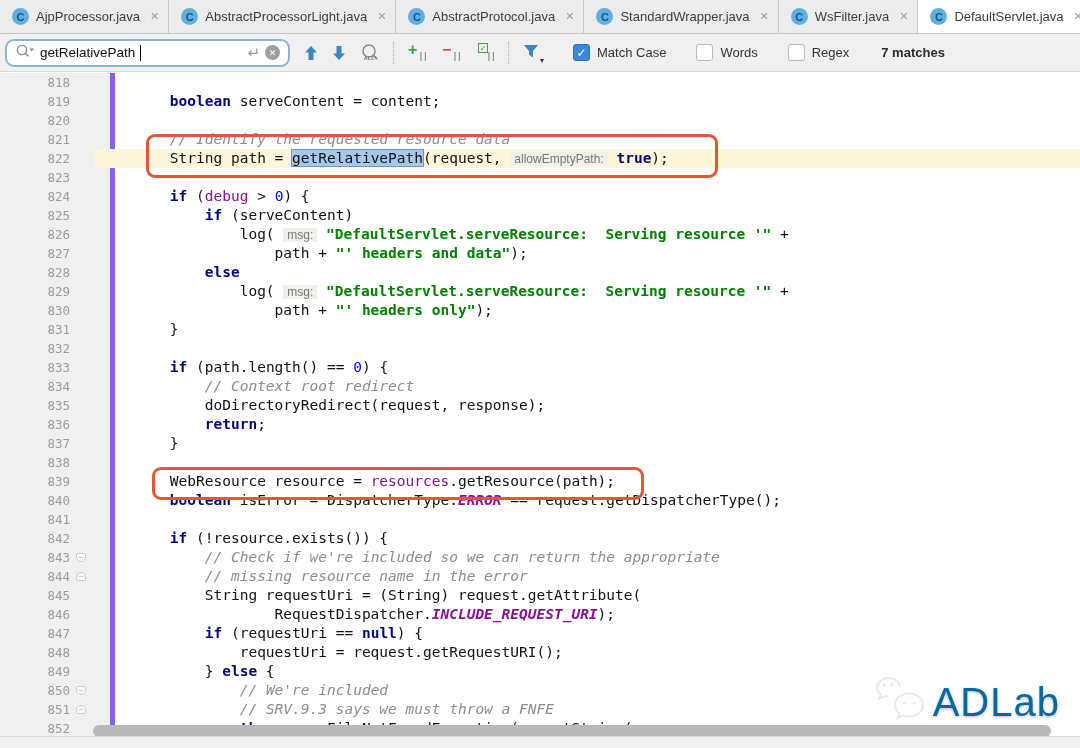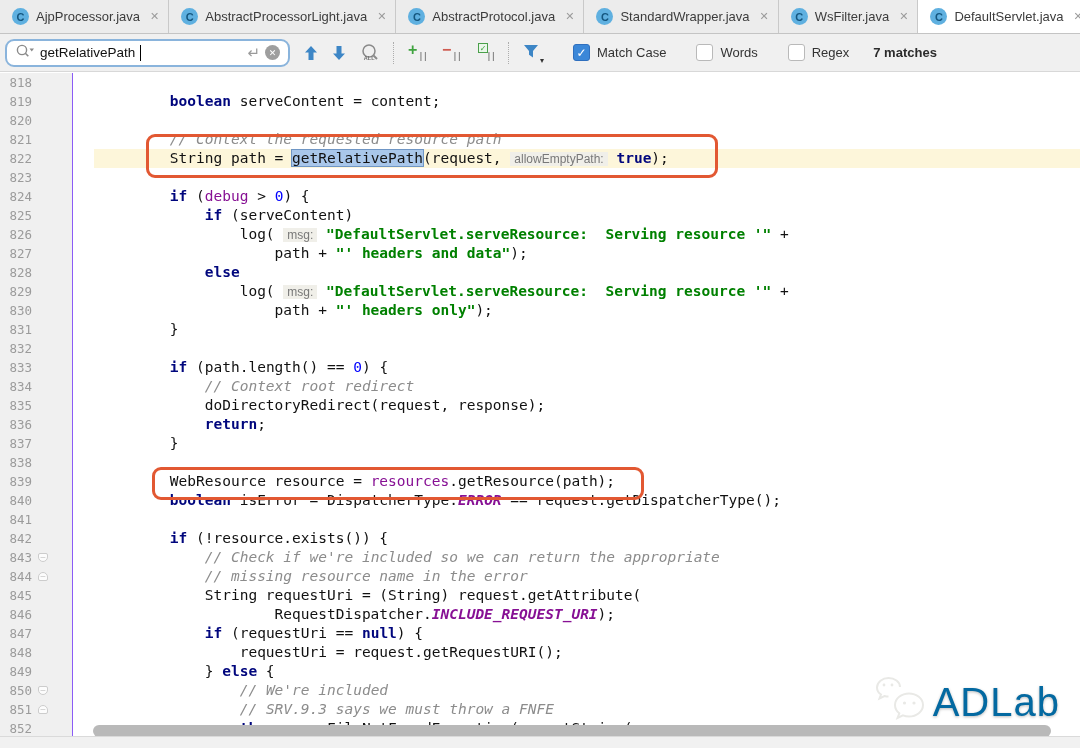--- a/index.html
+++ b/index.html
@@ -37,26 +37,26 @@
   .minus { color:#cf5b50; }
   .minibox { position:absolute; left:2px; top:0; width:10px; height:10px; border:1px solid #4aa04a;
              background:#eaf6ea; color:#3fa33f; font-size:8px; line-height:9px; text-align:center; }
   .fcaret { position:absolute; right:-1px; bottom:-2px; font-size:8px; color:#333; }
   .cb { width:17px; height:17px; border-radius:3px; flex:none; }
   .cb.on { background:#3b87d8; border:1px solid #2f6fbe; color:#fff; font-size:12px;
            display:flex; align-items:center; justify-content:center; }
   .cb.off { background:#fff; border:1px solid #b9b9b9; }
   .cblabel { margin-left:7px; }
   .grp { display:flex; align-items:center; margin-left:30px; }
-  .matches { margin-left:24px; font-weight:bold; color:#2b2b2b; }
+  .matches { margin-left:32px; font-weight:bold; color:#2b2b2b; }
 
   
   .editor { position:absolute; top:73px; left:0; right:0; bottom:12px; overflow:hidden; background:#fff; }
-  .gutter { position:absolute; left:0; top:0; bottom:0; width:73px; background:#f0f0f0;
-            border-right:1px solid #8b5cf6; }
+  .gutter { position:absolute; left:0; top:0; bottom:0; width:115px; background:#f0f0f0;
+            border-right:5px solid #8b5cf6; }
   .lnum { position:relative; height:19px; line-height:19px; text-align:right; padding-right:40px;
           color:#9b9b9b; font-family:"DejaVu Sans Mono", monospace; font-size:12.5px; }
   .fold { position:absolute; right:24px; width:10px; height:9px; border:1px solid #cccccc;
           background:#fcfcfc; color:#c0c0c0; font-size:8px; line-height:7px; text-align:center; }
   .fold.top { top:5px; border-radius:2px 2px 5px 5px; }
   .fold.bottom { top:5px; border-radius:5px 5px 2px 2px; }
   .codecol { position:absolute; left:94px; top:0; right:0; bottom:0; }
   .cline { height:19px; line-height:19px; white-space:pre; padding-left:6px;
            font-family:"DejaVu Sans Mono", monospace; font-size:14.5px; color:#111; }
   .cline.cur { background:#fdf6da; }
@@ -229,21 +229,21 @@
         <div class="lnum">848</div>
         <div class="lnum">849</div>
         <div class="lnum">850<span class="fold top">–</span></div>
         <div class="lnum">851<span class="fold bottom">–</span></div>
         <div class="lnum">852</div>
       </div>
     <div class="codecol">
         <div class="cline"></div>
         <div class="cline"><span class="t-d">        </span><span class="t-k">boolean</span><span class="t-d"> serveContent = content;</span></div>
         <div class="cline"></div>
-        <div class="cline"><span class="t-d">        </span><span class="t-c">// Context the requested resource path</span></div>
+        <div class="cline"><span class="t-d">        </span><span class="t-c">// Identify the requested resource data</span></div>
         <div class="cline cur"><span class="t-d">        String path = </span><span class="t-sel">getRelativePath</span><span class="t-d">(request, </span><span class="t-h">allowEmptyPath:</span><span class="t-d"> </span><span class="t-k">true</span><span class="t-d">);</span></div>
         <div class="cline"></div>
         <div class="cline"><span class="t-d">        </span><span class="t-k">if</span><span class="t-d"> (</span><span class="t-f">debug</span><span class="t-d"> &gt; </span><span class="t-n">0</span><span class="t-d">) {</span></div>
         <div class="cline"><span class="t-d">            </span><span class="t-k">if</span><span class="t-d"> (serveContent)</span></div>
         <div class="cline"><span class="t-d">                log( </span><span class="t-h">msg:</span><span class="t-d"> </span><span class="t-s">"DefaultServlet.serveResource:  Serving resource '"</span><span class="t-d"> +</span></div>
         <div class="cline"><span class="t-d">                    path + </span><span class="t-s">"' headers and data"</span><span class="t-d">);</span></div>
         <div class="cline"><span class="t-d">            </span><span class="t-k">else</span></div>
         <div class="cline"><span class="t-d">                log( </span><span class="t-h">msg:</span><span class="t-d"> </span><span class="t-s">"DefaultServlet.serveResource:  Serving resource '"</span><span class="t-d"> +</span></div>
         <div class="cline"><span class="t-d">                    path + </span><span class="t-s">"' headers only"</span><span class="t-d">);</span></div>
         <div class="cline"><span class="t-d">        }</span></div>

